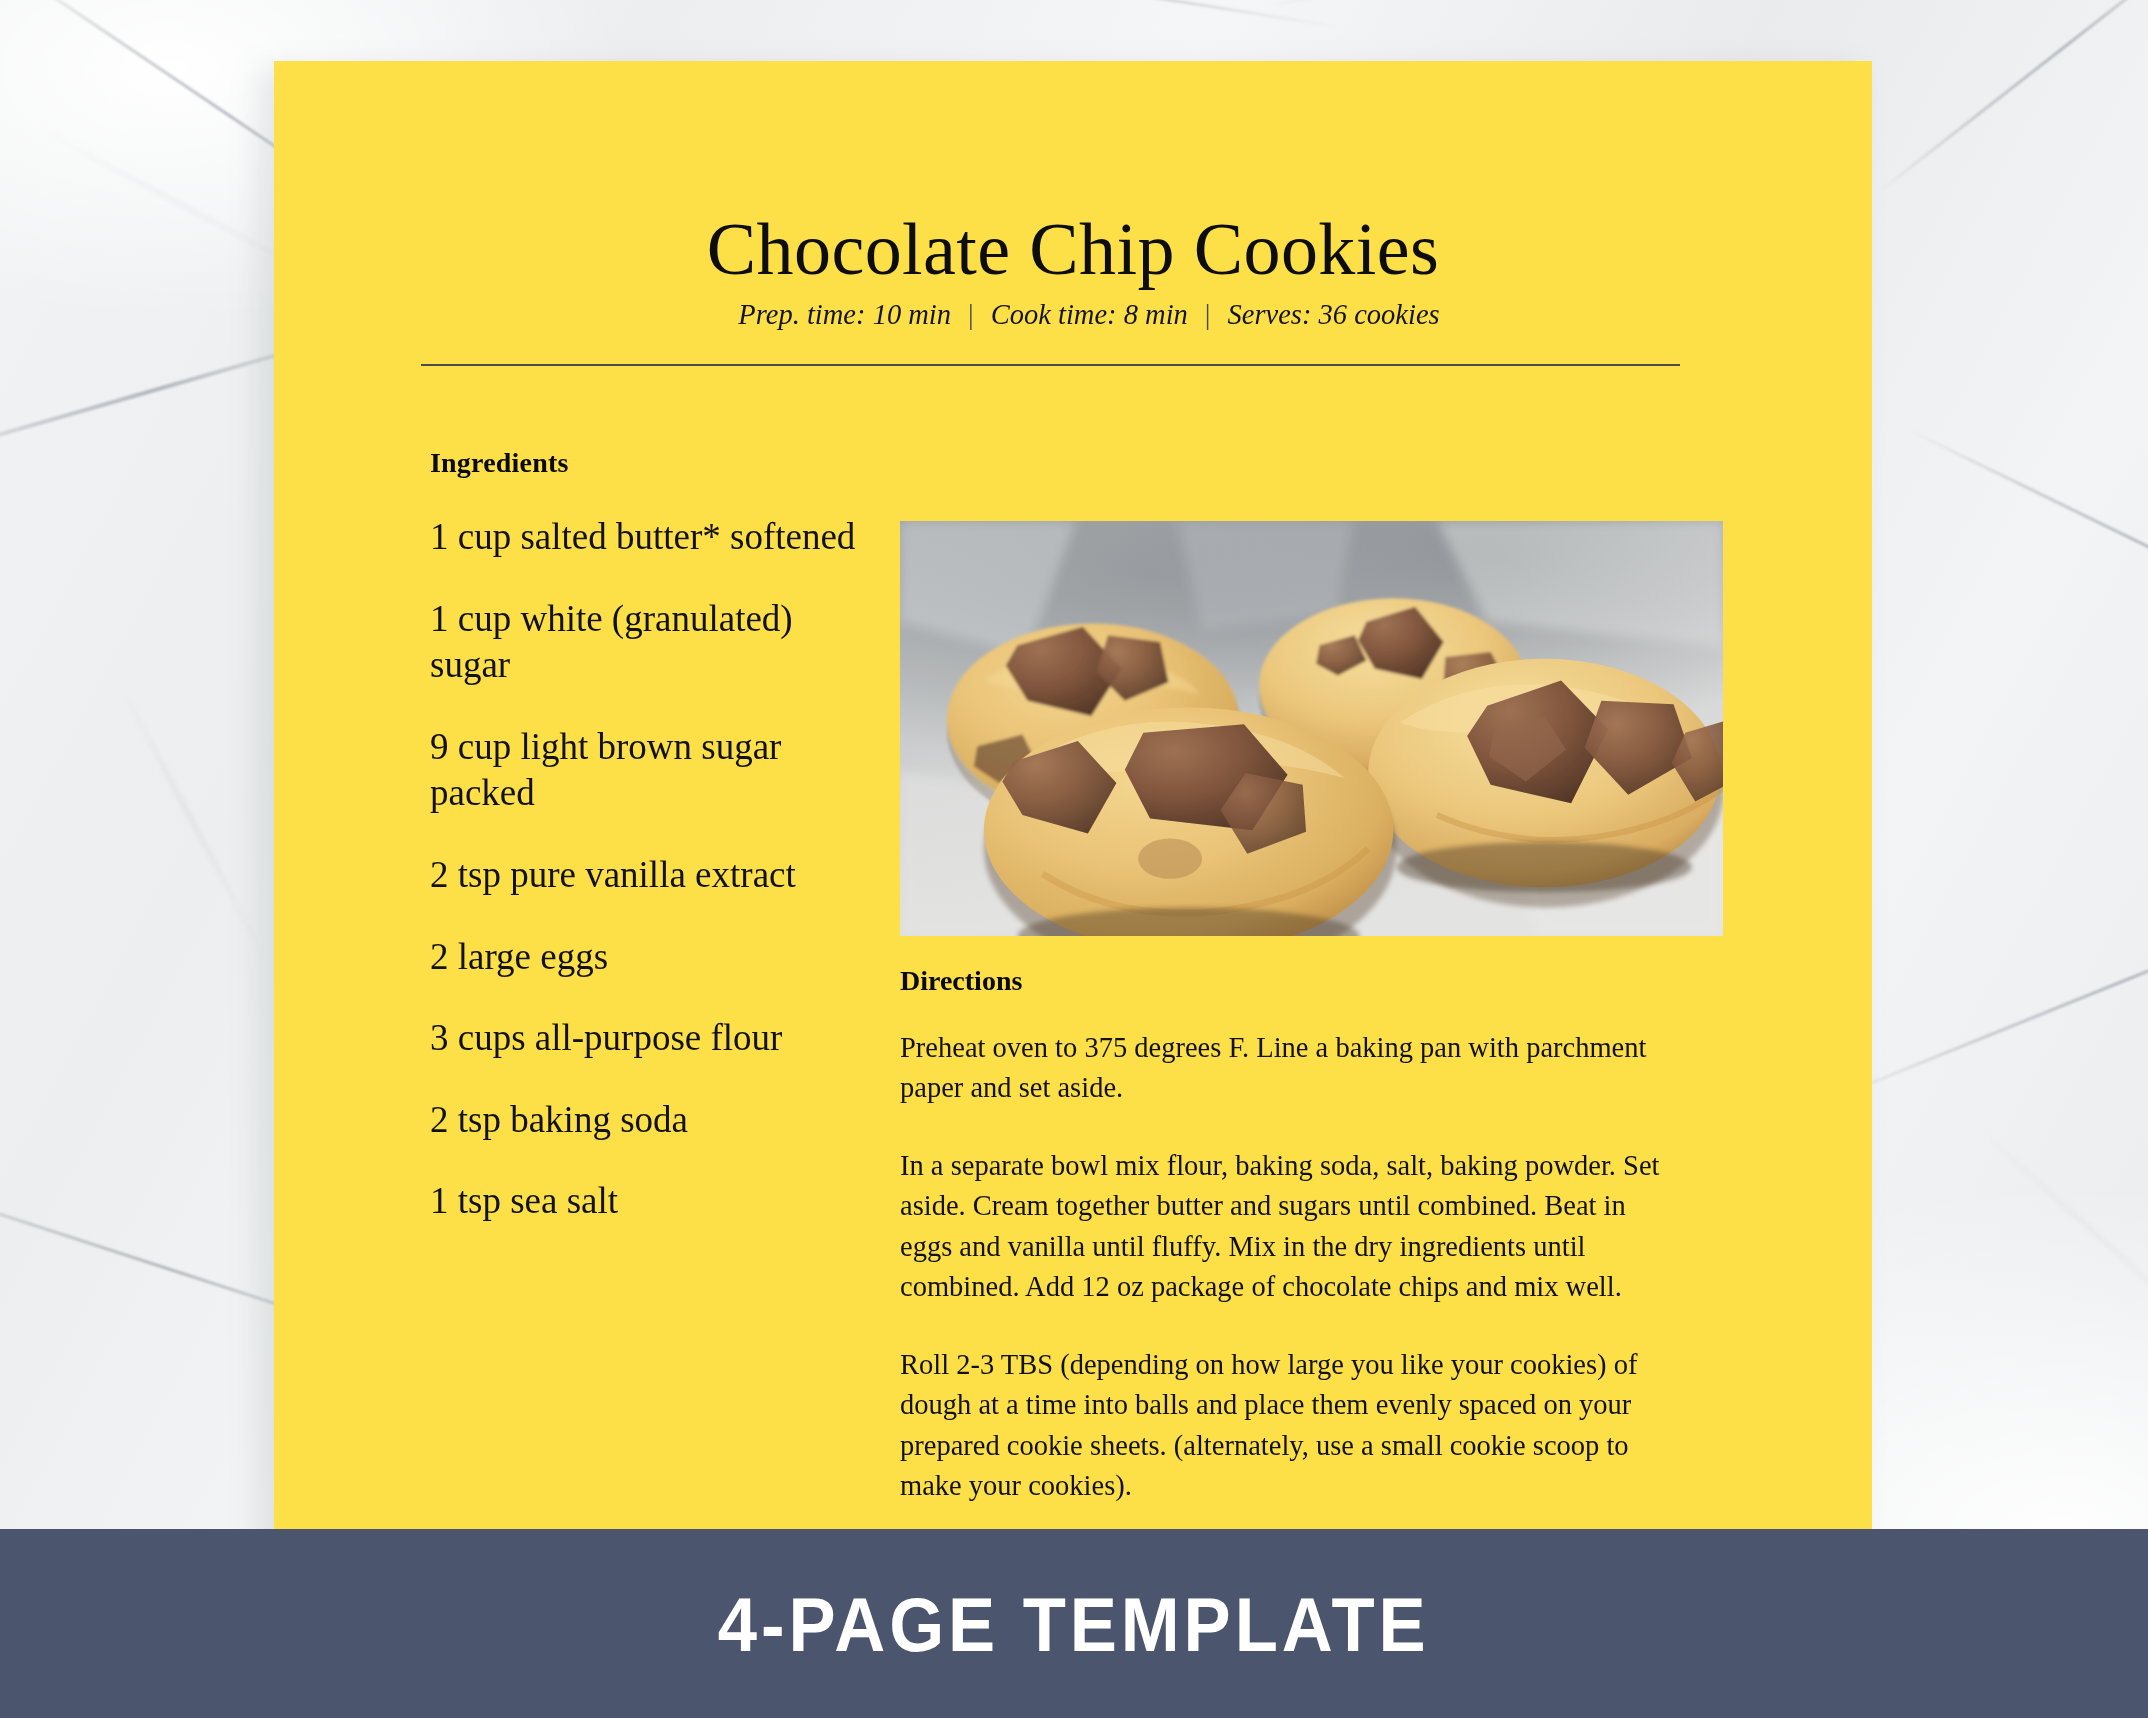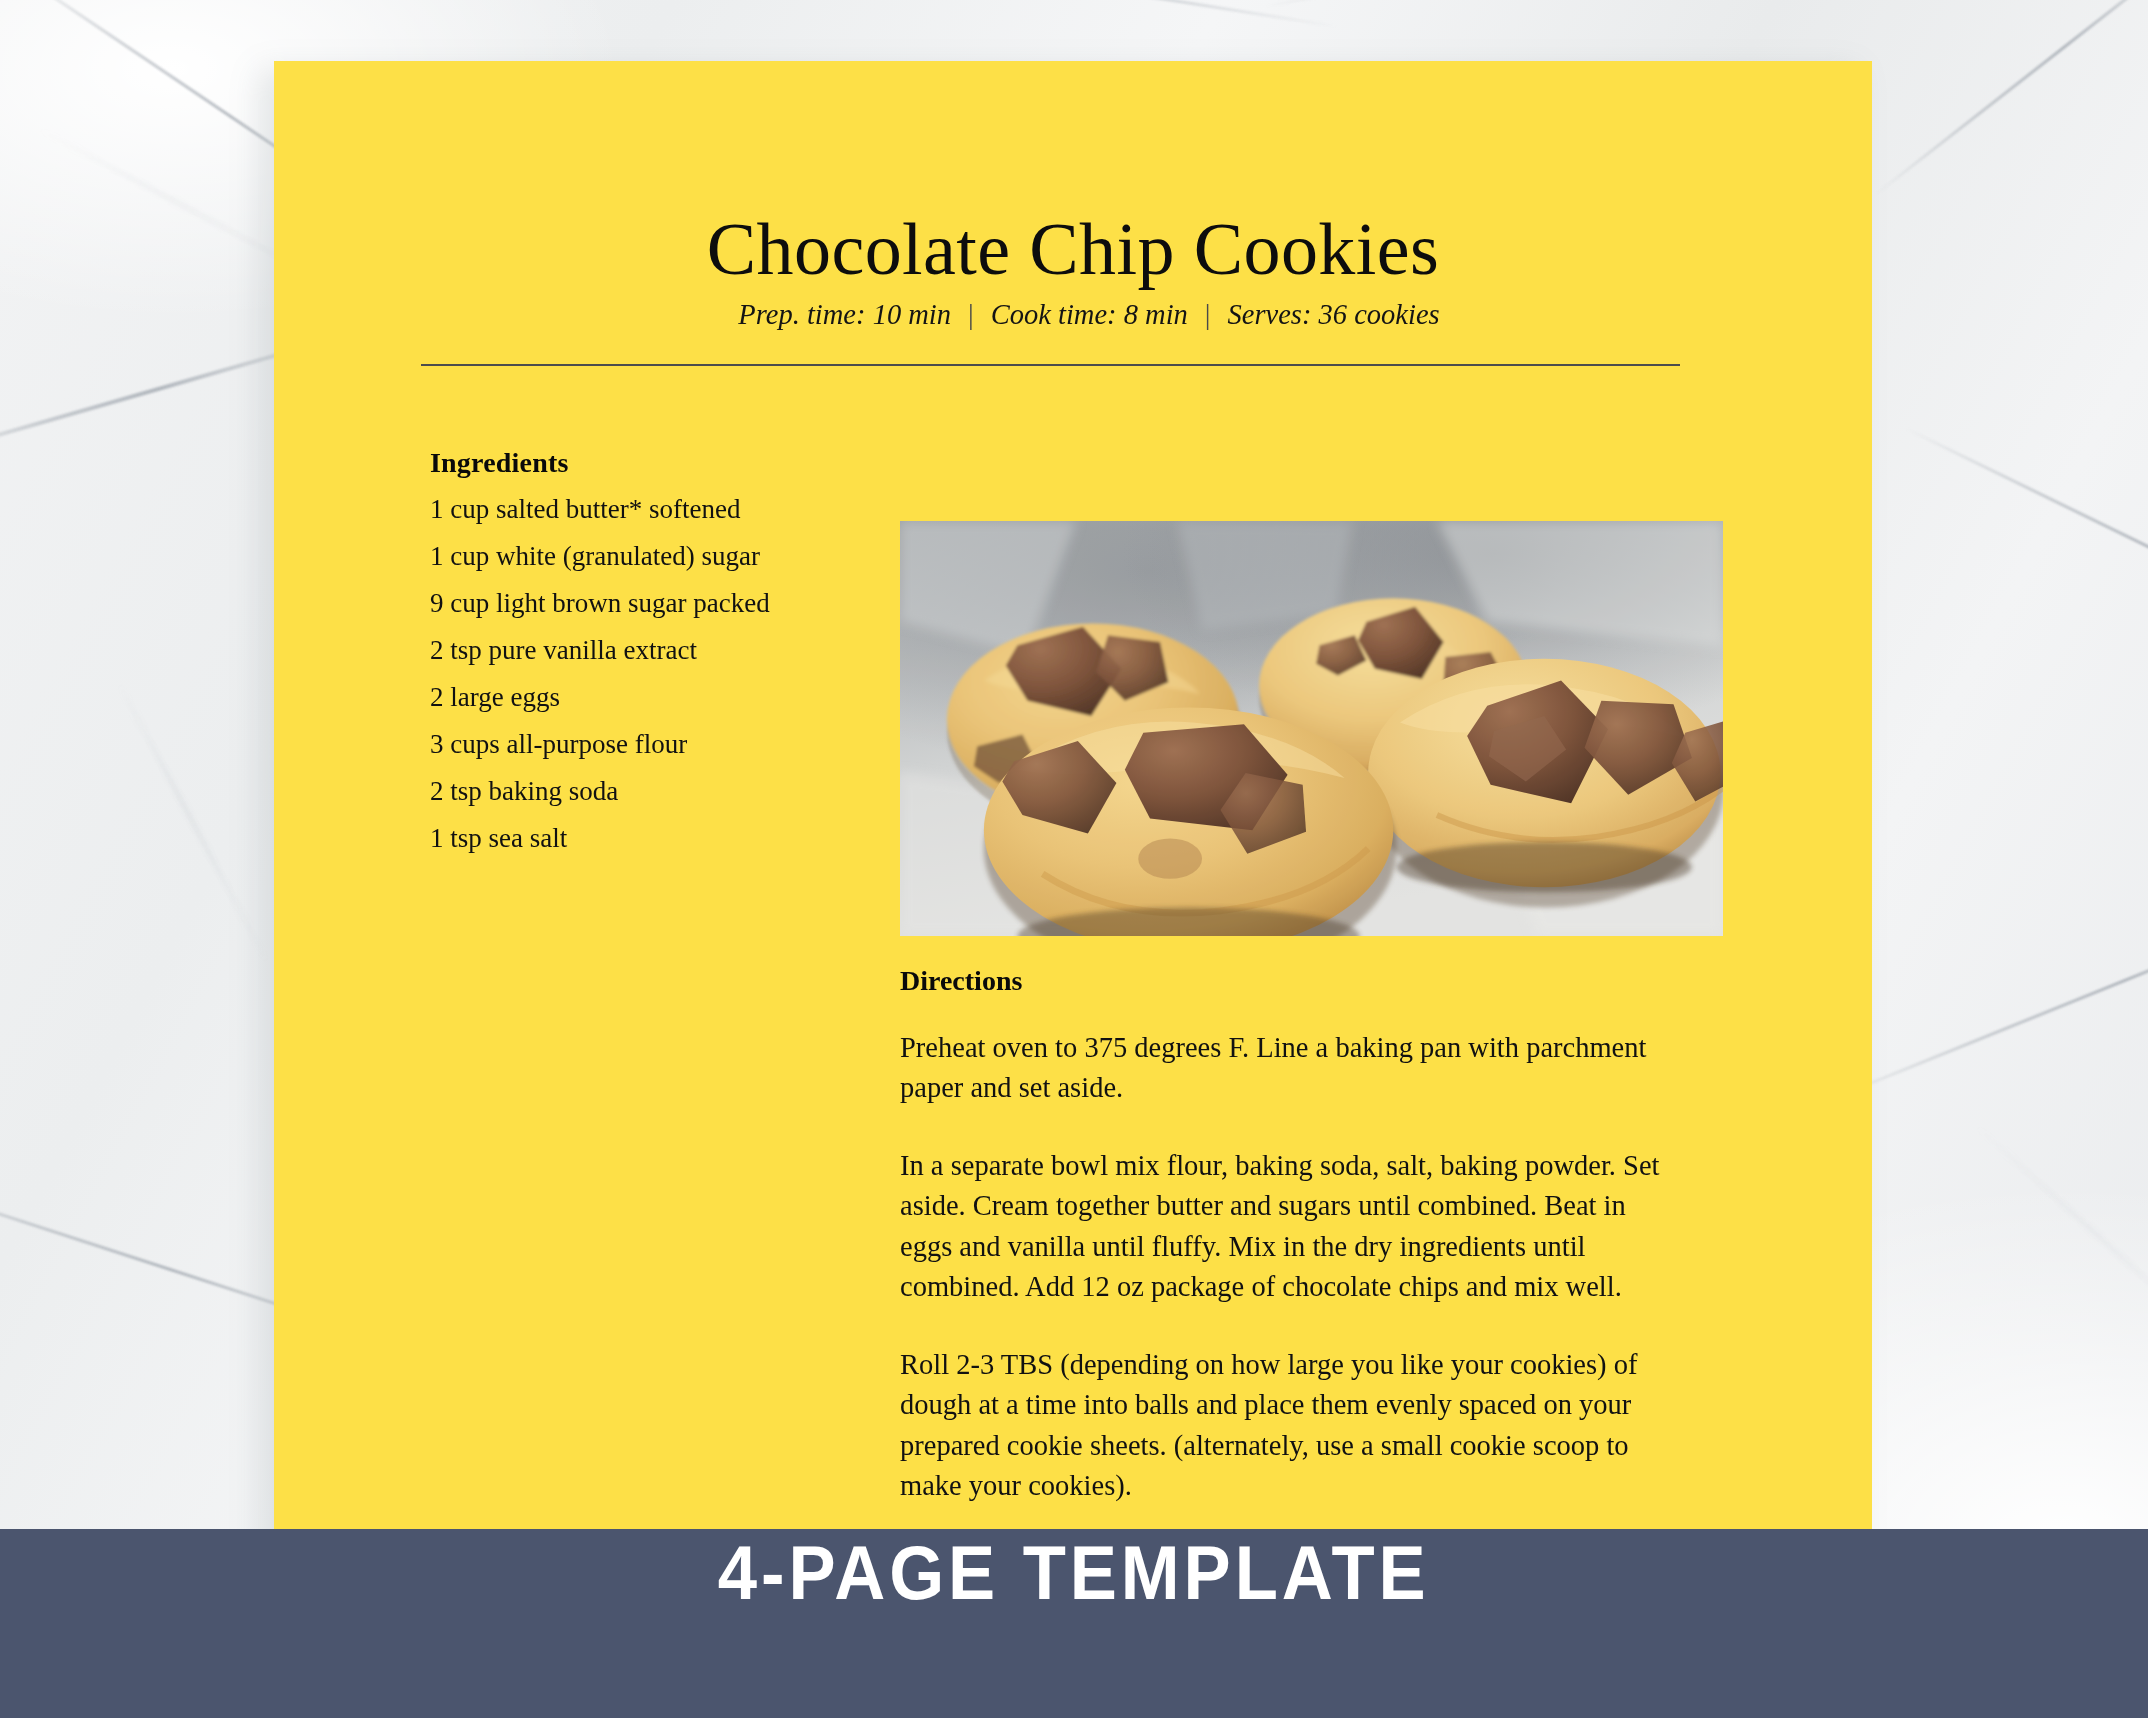--- a/index.html
+++ b/index.html
@@ -113,24 +113,24 @@
 
   .section-heading {
     font-size: 28px;
     font-weight: bold;
     color: #0a0a0a;
     letter-spacing: 0.2px;
     margin: 0 0 6.7px 0;
   }
 
   .ingredient-item {
-    font-size: 27px;
+    font-size: 37px;
     line-height: 1.26;
     color: #111111;
-    margin-top: 13px;
+    margin-top: 35px;
   }
   .ingredient-item:first-of-type { margin-top: 27px; }
 
   
   #recipe-photo {
     position: absolute;
     left: 0;
     top: 74px;
     width: 823px;
     height: 415px;
@@ -162,21 +162,21 @@
 
   
   #bottom-banner {
     position: absolute;
     left: 0;
     top: 1529px;
     width: 2148px;
     height: 190px;
     background: #4b556e;
     display: flex;
-    align-items: flex-start;
+    align-items: center;
     justify-content: center;
   }
   #banner-text {
     font-family: "Liberation Sans", "DejaVu Sans", sans-serif;
     font-weight: bold;
     font-size: 76px;
     letter-spacing: 4.2px;
     color: #ffffff;
     transform: scaleX(0.93);
     white-space: nowrap;

